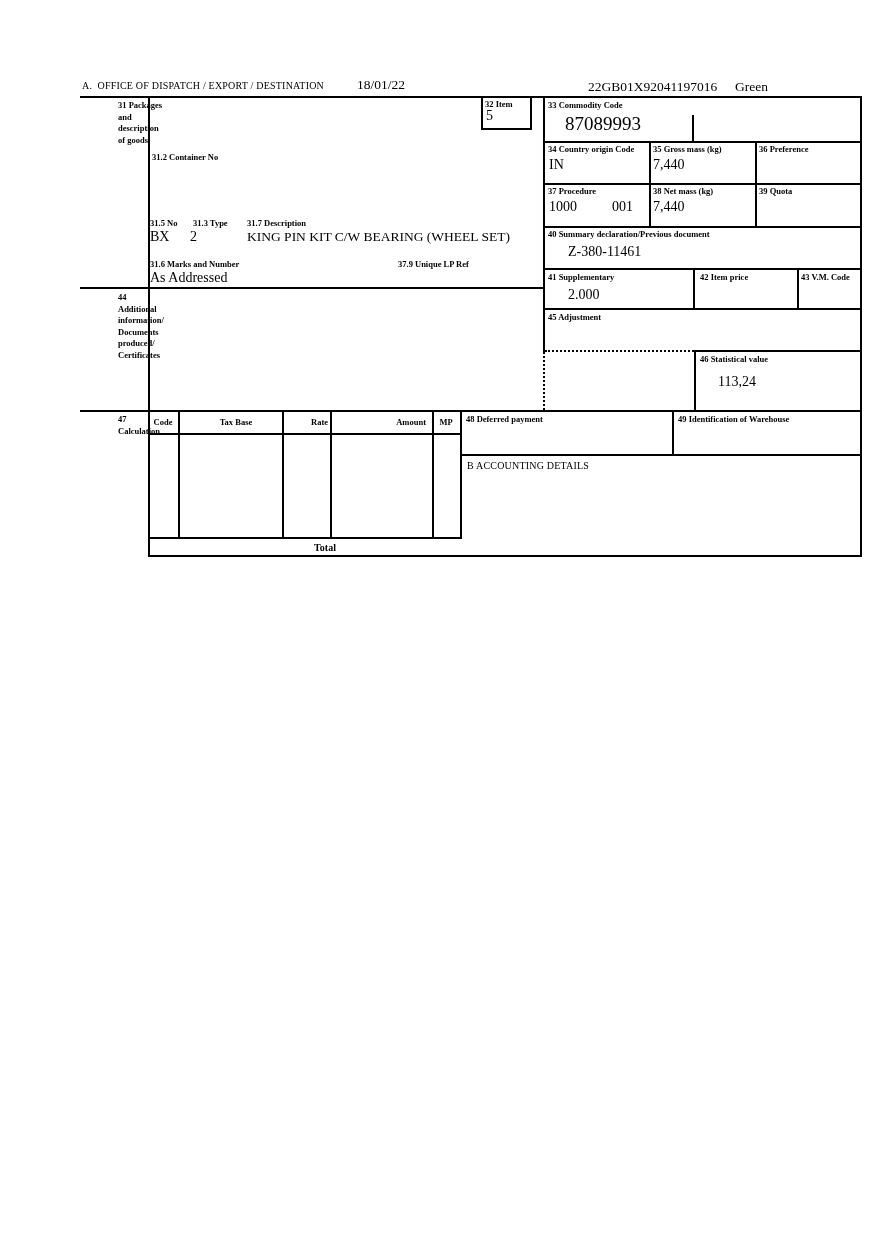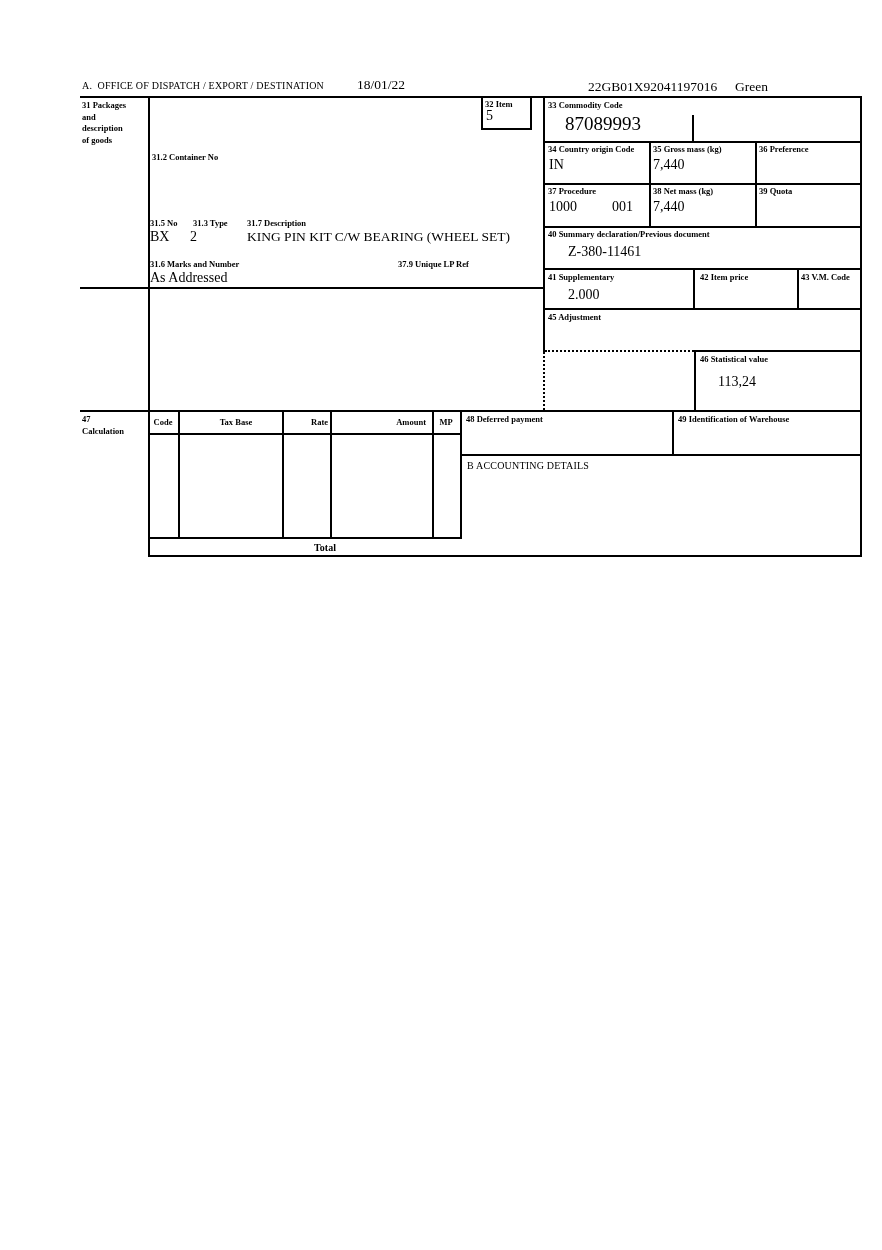--- a/index.html
+++ b/index.html
@@ -6,21 +6,21 @@
   html,body { background:#ffffff; }
   .page {
     position:relative; width:882px; height:1250px; background:#ffffff;
     font-family:"Liberation Serif", serif; color:#000; overflow:hidden;
   }
   .hl { position:absolute; height:2px; background:#000; }
   .vl { position:absolute; width:2px; background:#000; }
   .hdot { position:absolute; height:0; border-top:2px dotted #000; }
   .vdot { position:absolute; width:0; border-left:2px dotted #000; }
   .lbl { position:absolute; font-weight:bold; font-size:8.5px; line-height:10px; white-space:nowrap; }
-  .lbl-wrap { position:absolute; font-weight:bold; font-size:8.5px; line-height:11.5px; white-space:pre-line; }
+  .lbl-wrap { position:absolute; font-weight:bold; font-size:8.5px; line-height:11.5px; white-space:pre-line;margin-left:36px; }
   .val { position:absolute; font-size:14px; line-height:14px; white-space:nowrap; }
   .hdr { position:absolute; font-weight:normal; font-size:10px; white-space:pre; letter-spacing:0.2px; }
   .plain { position:absolute; font-size:13.5px; white-space:nowrap; }
   .th { position:absolute; font-weight:bold; font-size:8.5px; line-height:10px; }
 </style>
 </head>
 <body>
 
 <div class="page">
 
@@ -64,20 +64,26 @@
   <div class="hl" style="left:148px;top:555px;width:714px;"></div>
   <div class="vl" style="left:178px;top:410px;height:127px;"></div>
   <div class="vl" style="left:282px;top:410px;height:127px;"></div>
   <div class="vl" style="left:330px;top:410px;height:127px;"></div>
   <div class="vl" style="left:432px;top:410px;height:127px;"></div>
 
   <div class="lbl-wrap" style="left:82px;top:100px;width:64px;">31 Packages
 and
 description
 of goods</div>
+  <div class="lbl-wrap" style="left:82px;top:292px;width:64px;">44
+Additional
+information/
+Documents
+produced/
+Certificates</div>
   <div class="lbl-wrap" style="left:82px;top:414px;width:64px;">47
 Calculation</div>
 
   <div class="lbl" style="left:152px;top:116px;margin-top:36px;">31.2 Container No</div>
 
   <div class="lbl" style="left:485px;top:99px;">32 Item</div>
   <div class="val" style="left:486px;top:109px;">5</div>
 
   <div class="lbl" style="left:548px;top:100px;">33 Commodity Code</div>
   <div class="val" style="left:565px;top:117px;font-size:19px;">87089993</div>

